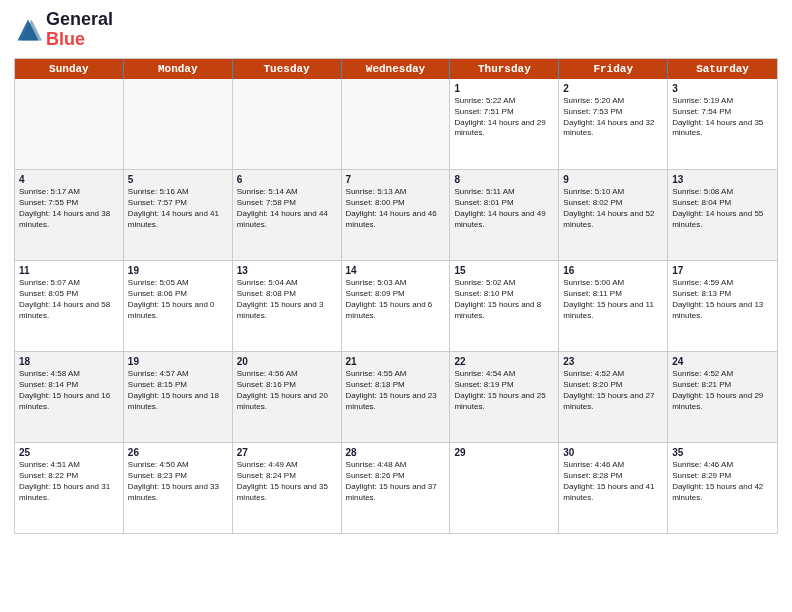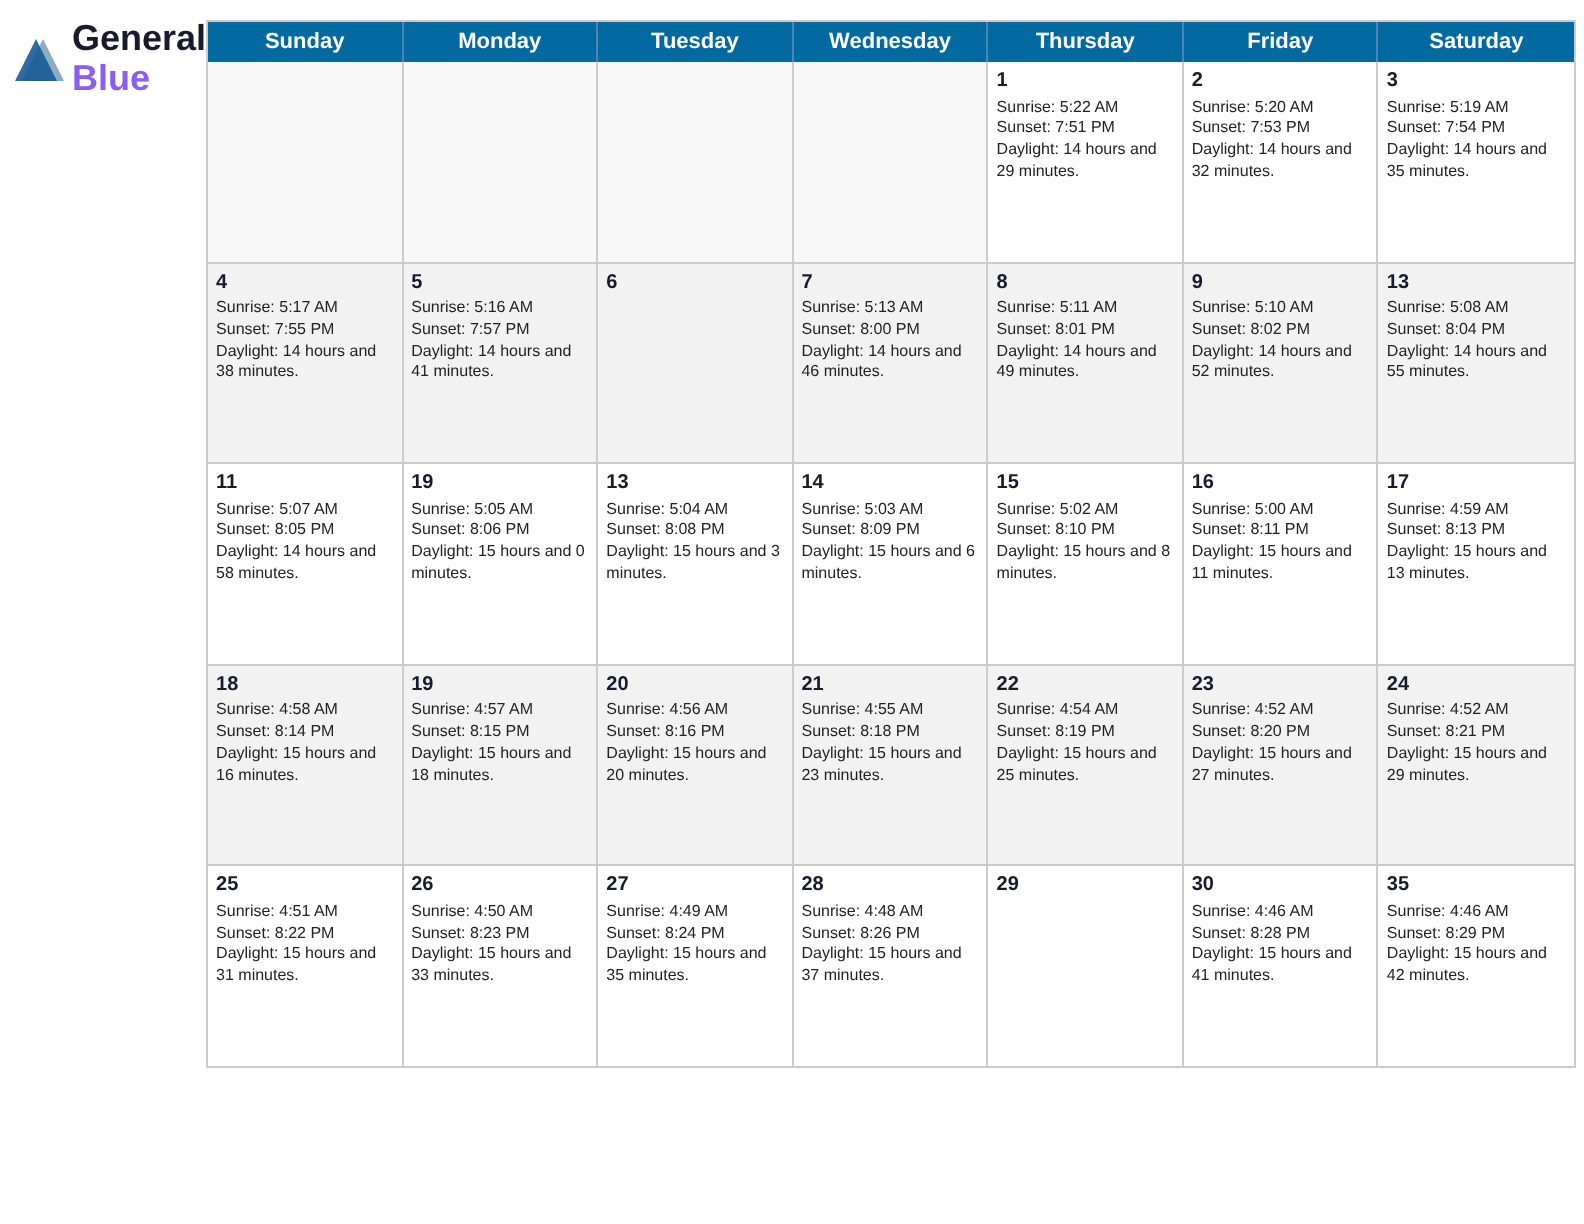--- a/index.html
+++ b/index.html
@@ -6,42 +6,42 @@
     body {
       font-family: Arial, sans-serif;
       background: #fff;
       width: 792px;
       height: 612px;
       overflow: hidden;
     }
     .page {
       width: 792px;
       height: 542px;
-      padding: 10px 4px 8px;
-      display: flex;
-      flex-direction: row;
+      padding: 10px 14px 8px;
+      display: flex;
+      flex-direction: column;
     }
     .header {
       display: flex;
       justify-content: space-between;
       align-items: flex-start;
       margin-bottom: 8px;
     }
     .logo {
       display: flex;
       align-items: center;
       gap: 4px;
     }
     .logo-text {
       font-size: 18px;
       font-weight: bold;
       color: #1a1a2e;
       line-height: 1.1;
     }
-    .logo-text .blue { color: #8b5cf6; }
+    .logo-text .blue { color: #ef4444; }
     .logo-icon {
       width: 28px;
       height: 28px;
     }
     .title-block {
       text-align: right;
     }
     .month-title {
       font-size: 32px;
       font-weight: bold;
@@ -54,21 +54,22 @@
     }
     .calendar {
       flex: 1;
       display: flex;
       flex-direction: column;
       border: 1px solid #ccc;
     }
     .cal-header {
       display: grid;
       grid-template-columns: repeat(7, 1fr);
-      background: #0369a1;
+      background: #c2410c;
+      font-family: Liberation Mono, monospace;
     }
     .cal-header-cell {
       color: #fff;
       font-size: 11px;
       font-weight: bold;
       text-align: center;
       padding: 4px 2px;
       border-right: 1px solid #4a87b8;
     }
     .cal-header-cell:last-child { border-right: none; }
@@ -163,20 +164,21 @@
           <div class="cal-cell alt-bg">
             <span class="day-num">4</span>
             <div class="day-info">Sunrise: 5:17 AM<br>Sunset: 7:55 PM<br>Daylight: 14 hours and 38 minutes.</div>
           </div>
           <div class="cal-cell alt-bg">
             <span class="day-num">5</span>
             <div class="day-info">Sunrise: 5:16 AM<br>Sunset: 7:57 PM<br>Daylight: 14 hours and 41 minutes.</div>
           </div>
           <div class="cal-cell alt-bg">
             <span class="day-num">6</span>
+            <div class="day-info">Sunrise: 5:14 AM<br>Sunset: 7:58 PM<br>Daylight: 14 hours and 44 minutes.</div>
           </div>
           <div class="cal-cell alt-bg">
             <span class="day-num">7</span>
             <div class="day-info">Sunrise: 5:13 AM<br>Sunset: 8:00 PM<br>Daylight: 14 hours and 46 minutes.</div>
           </div>
           <div class="cal-cell alt-bg">
             <span class="day-num">8</span>
             <div class="day-info">Sunrise: 5:11 AM<br>Sunset: 8:01 PM<br>Daylight: 14 hours and 49 minutes.</div>
           </div>
           <div class="cal-cell alt-bg">

